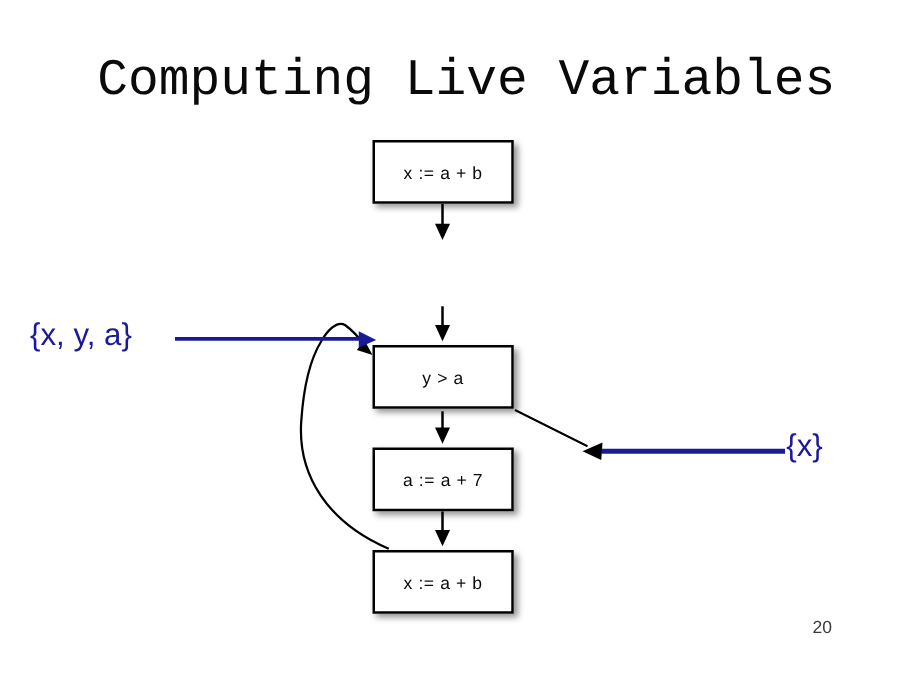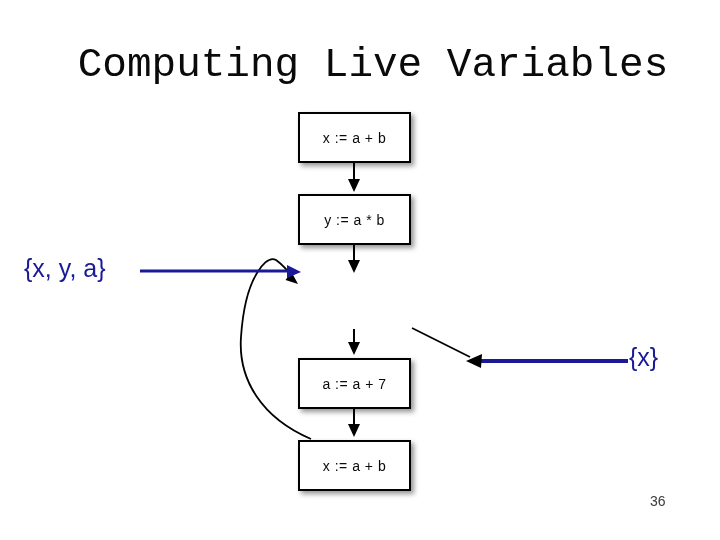--- a/index.html
+++ b/index.html
@@ -117,28 +117,28 @@
 
     <g>
       <line class="stroke-blue" x1="481" y1="361" x2="628" y2="361" stroke-width="4"></line>
       <polygon class="fill-black" points="466,361 482,354 481,368"></polygon>
     </g>
   </svg>
 
   <div class="flow-box box-1">
     <span>x := a + b</span>
   </div>
-  <div class="flow-box box-2">
-    <span>y := a * b</span>
+  <div class="flow-box box-3">
+    <span>y &gt; a</span>
   </div>
   <div class="flow-box box-4">
     <span>a := a + 7</span>
   </div>
   <div class="flow-box box-5">
     <span>x := a + b</span>
   </div>
 
   <div class="annotation annotation-left">{x, y, a}</div>
   <div class="annotation annotation-right">{x}</div>
 
-  <div class="page-number">36</div>
+  <div class="page-number">20</div>
 
 </div>
 
 </body></html>

